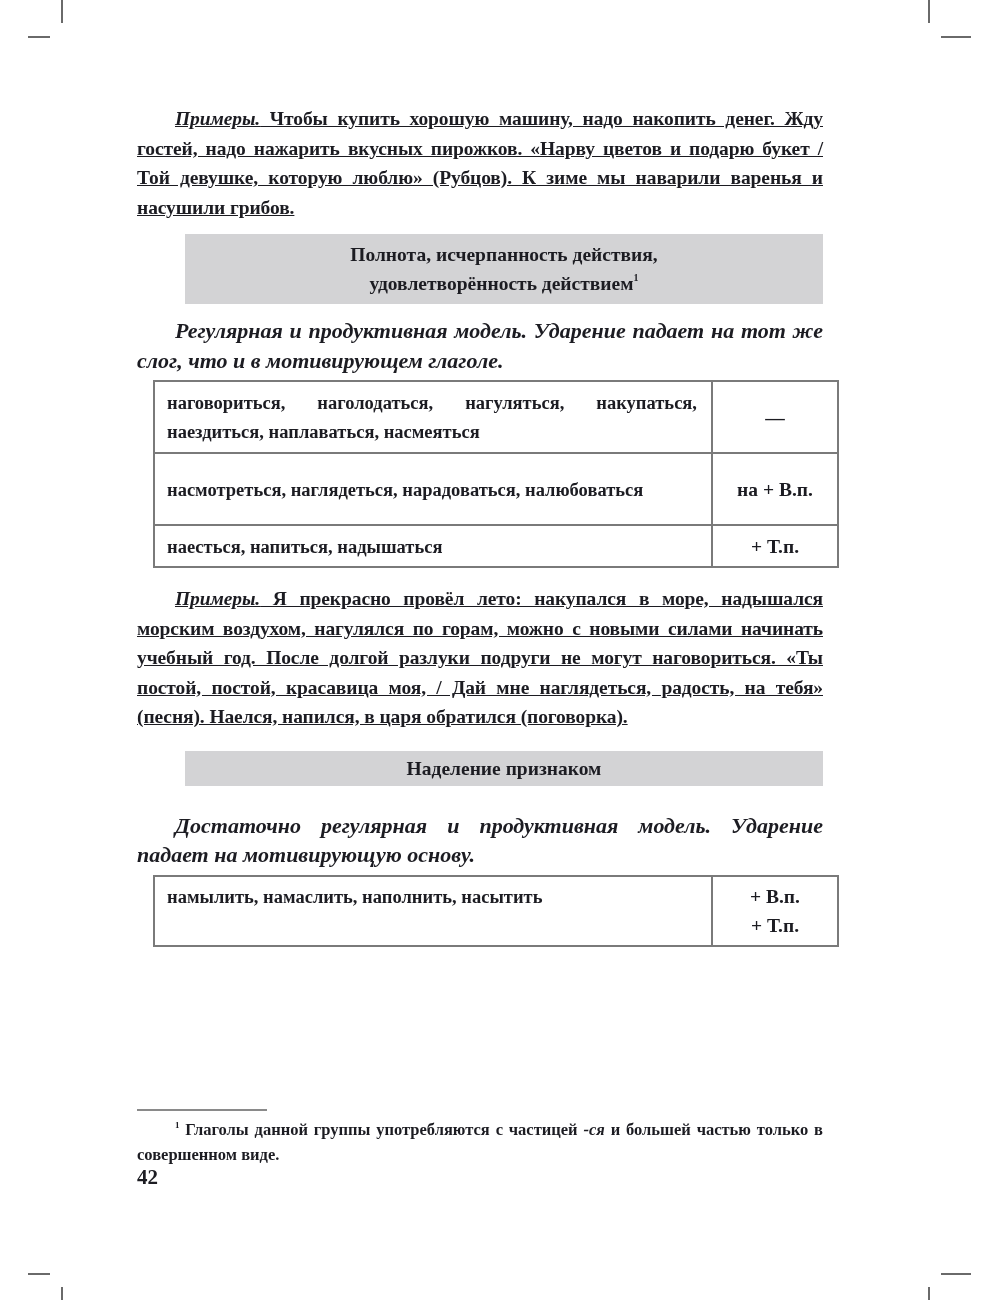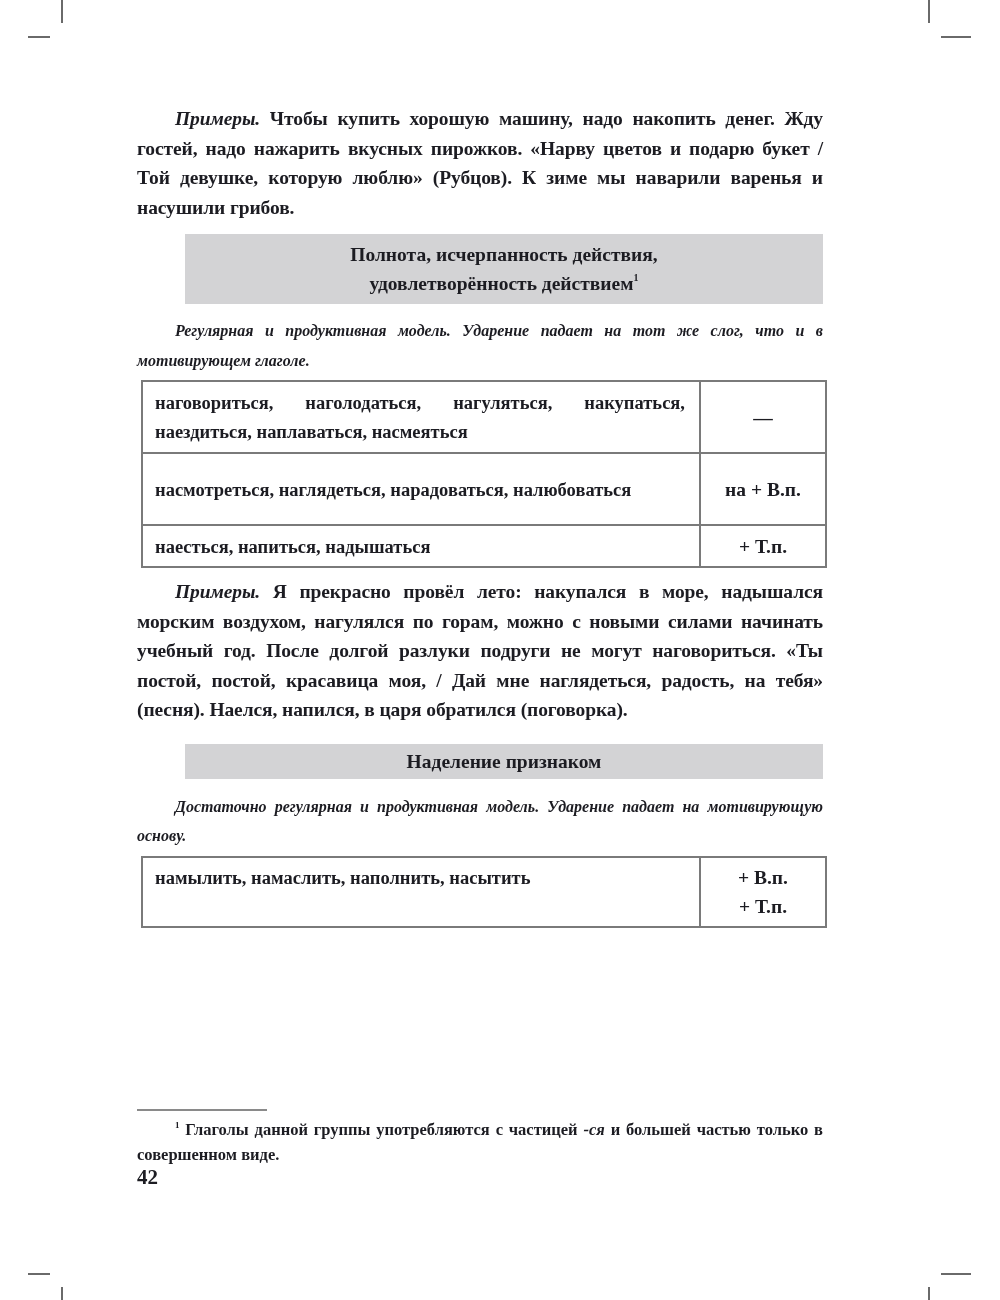--- a/index.html
+++ b/index.html
@@ -29,20 +29,21 @@
     width: 686px;
   }
   .para {
     font-size: 19.5px;
     line-height: 29.5px;
     font-weight: bold;
     text-align: justify;
     text-indent: 38px;
     margin: 0;
     letter-spacing: -0.1px;
+    text-decoration: underline;
   }
   .para .lead {
     font-style: italic;
   }
   .band {
     background: #d3d3d5;
     text-align: center;
     font-weight: bold;
     font-size: 19.5px;
     line-height: 29px;
@@ -50,31 +51,31 @@
     margin-left: 48px;
   }
   .band sup {
     font-size: 10px;
     vertical-align: 9px;
     line-height: 0;
   }
   .note {
     font-style: italic;
     font-weight: bold;
-    font-size: 16px;
+    font-size: 22px;
     line-height: 29.5px;
     text-align: justify;
     text-indent: 38px;
     margin: 0;
   }
   table.verbs {
     width: 686px;
     border-collapse: collapse;
     border: 2px solid #555;
-    margin: 4px;
+    margin: 16px;
   }
   table.verbs td {
     border: 2px solid #7a7a7a;
     font-weight: bold;
     font-size: 18.5px;
     line-height: 29px;
     vertical-align: middle;
   }
   table.verbs td.words {
     width: 530px;
@@ -159,21 +160,21 @@
     </tr>
   </tbody>
     </table>
 
   <p class="para" style="margin-top:9px;"><span class="lead">Примеры.</span><span> Я прекрасно провёл лето: накупался в море, надышался морским воздухом, нагулялся по горам, можно с новыми силами начинать учебный год. После долгой разлуки подруги не могут наговориться. «Ты постой, постой, красавица моя, / Дай мне наглядеться, радость, на тебя» (песня). Наелся, напился, в царя обратился (поговорка).</span></p>
 
   <div class="band" style="margin-top:19px;padding:3px 0;">
     <div>Наделение признаком</div>
   </div>
 
-  <p class="note" style="margin-top:13px;">Достаточно регулярная и продуктивная модель. Ударение падает на мотивирующую основу.</p>
+  <p class="note" style="margin-top:25px;">Достаточно регулярная и продуктивная модель. Ударение падает на мотивирующую основу.</p>
 
   <table class="verbs" style="margin-top:5px;">
     <tbody>
         <tr>
       <td class="words" style="vertical-align:top;height:58px;">намылить, намаслить, наполнить, насытить</td>
       <td class="gov">
         <div>+ В.п.</div>
         <div>+ Т.п.</div>
       </td>
     </tr>

